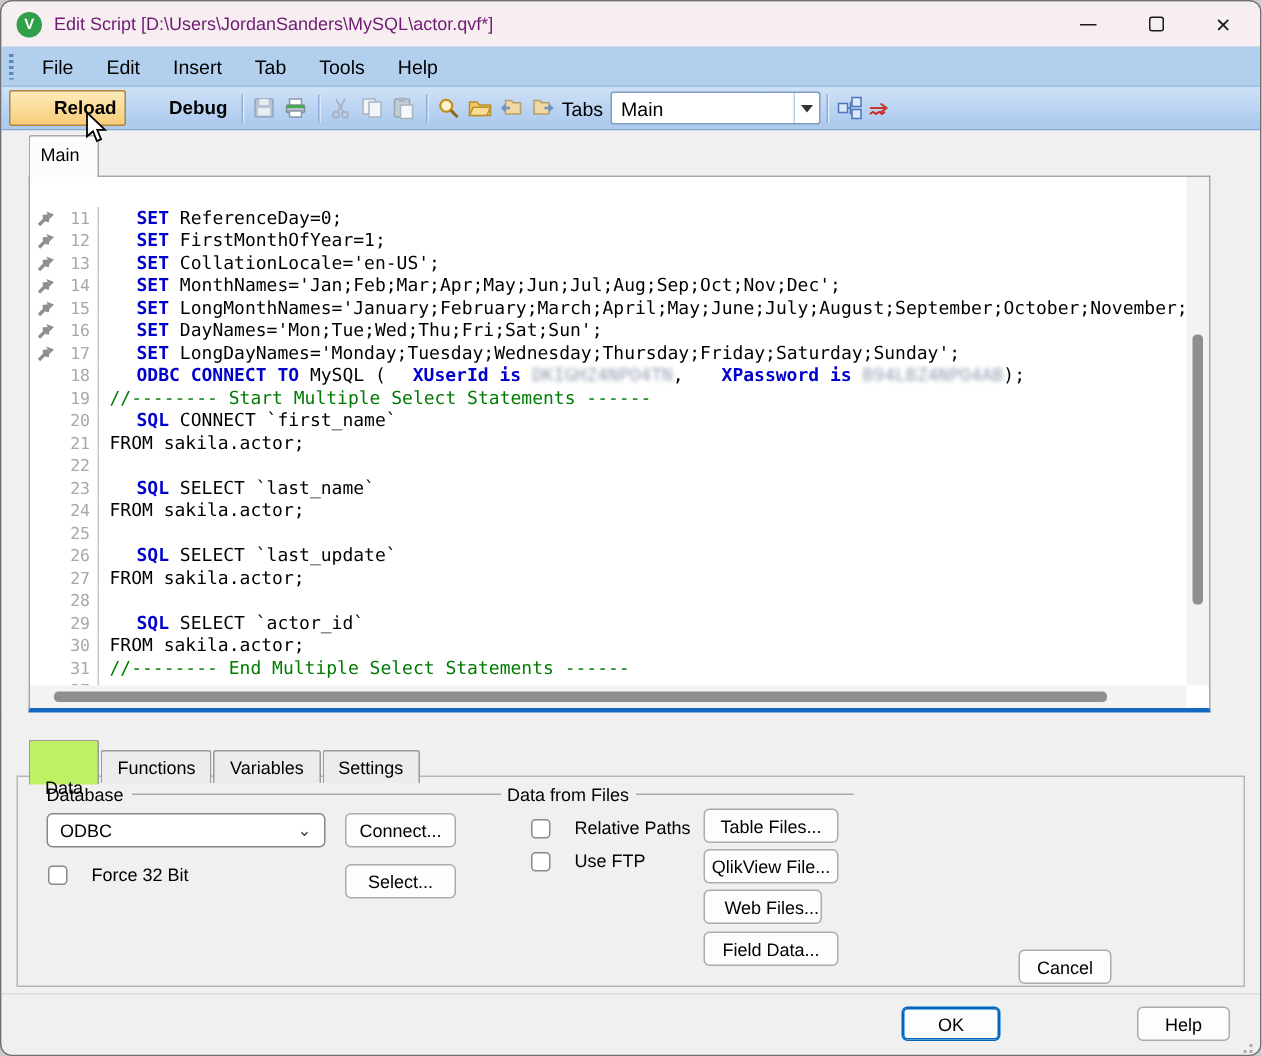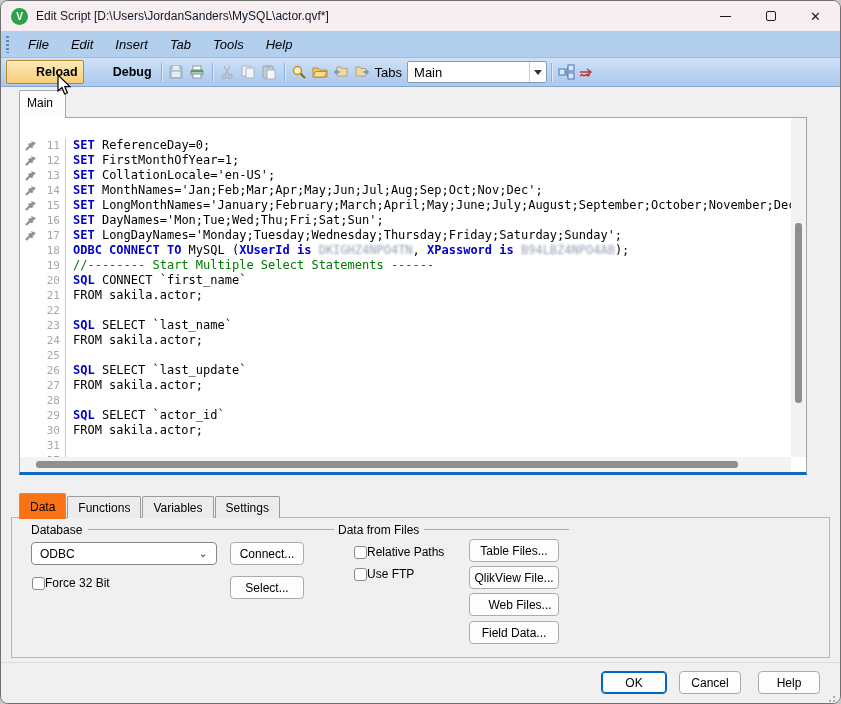--- a/index.html
+++ b/index.html
@@ -6,31 +6,31 @@
   html,body { width:841px; height:704px; font-family:"Liberation Sans",sans-serif; background:#c9c9c9; }
   .window { position:relative; width:841px; height:704px; background:#f0f0f0;
             border:1px solid #707070; border-radius:8px; overflow:hidden; }
 
   
   .titlebar { position:absolute; left:0; top:0; width:100%; height:30px;
               background:#f6eef0; display:flex; align-items:center; padding-left:10px; gap:8px; }
   .appicon { width:17px; height:17px; border-radius:50%; background:#2fa04a;
              color:#fff; font-size:10px; font-weight:bold; display:flex;
              align-items:center; justify-content:center; }
-  .title-text { font-size:12px; color:#0f172a; }
+  .title-text { font-size:12px; color:#701a75; }
   .win-controls { position:absolute; right:2px; top:0; height:30px; display:flex; }
   .win-btn { width:45px; height:30px; display:flex; align-items:center; justify-content:center; color:#1b1b1b; }
   .glyph-min { width:11px; height:1px; background:#1b1b1b; }
   .glyph-max { width:10px; height:10px; border:1px solid #1b1b1b; border-radius:2px; }
   .glyph-close { font-size:13px; line-height:1; }
 
   
   .menubar { position:absolute; left:0; top:30px; width:100%; height:27px;
              background:#b2cfee; border-bottom:1px solid #9dbce2;
-             display:flex; align-items:center; padding-left:16px;font-style:italic; }
+             display:flex; align-items:center; padding-left:16px; }
   .grip { position:absolute; left:5px; top:5px; width:3px; height:17px;
           background:repeating-linear-gradient(#5e86b8 0 2px, transparent 2px 4px); }
   .menu-item { font-size:13px; color:#000; padding:4px 11px; }
 
   
   .toolbar { position:absolute; left:0; top:57px; width:100%; height:29px;
              background:linear-gradient(#cfe1f7, #aecbee 85%);
              border-bottom:1px solid #86a7cf;
              display:flex; align-items:center; padding-left:5px; }
   .tb-btn { display:flex; align-items:center; gap:3px; padding:2px 5px;
@@ -59,53 +59,53 @@
   .editor-frame { position:absolute; left:18px; top:30px; width:788px; height:358px;
                   background:#fff; border:1px solid #a6a6a6; border-bottom:3px solid #1467c0; }
   .code { position:absolute; left:0; top:0; right:15px; bottom:15px; overflow:hidden;
           padding-top:20px; background:#fff; }
   .row { display:flex; height:15px; line-height:15px;
          font-family:"DejaVu Sans Mono",monospace; font-size:12px; white-space:pre; }
   .gmark { width:20px; display:flex; align-items:center; justify-content:center; flex:none; }
   .gnum { width:26px; text-align:right; color:#a8a8a8; font-size:11px; padding-right:5px;
           border-right:1px solid #c9c9c9; flex:none; }
   .ltext { padding-left:7px; overflow:hidden; }
-  .seg-kw { color:#0000cc; font-weight:bold; }
+  .seg-kw { color:#0000cc; font-weight:bold;margin-left:18px; }
   .seg-c  { color:#007a00; }
   .seg-t  { color:#000; }
   .seg-x  { color:#97a0b4; filter:blur(1.3px); }
   .vscroll { position:absolute; right:0; top:0; bottom:15px; width:15px; background:#f3f3f3; }
   .vthumb { position:absolute; left:4px; width:7px; top:31%; height:53%; background:#8f8f8f; border-radius:3px; }
   .hscroll { position:absolute; left:0; right:15px; bottom:0; height:15px; background:#f3f3f3; }
   .hthumb { position:absolute; top:4px; height:7px; left:16px; width:91%; background:#8f8f8f; border-radius:3px; }
 
   
   .bottom { position:absolute; left:0; top:478px; width:100%; height:226px; background:#f0f0f0; }
   .ptabs { position:absolute; left:18px; top:13px; display:flex; align-items:flex-end; z-index:2; }
   .ptab { font-size:12px; padding:4px 10px 5px; border:1px solid #9b9b9b; border-bottom:none;
           background:#ececec; border-radius:2px 2px 0 0; margin-right:1px; height:22px; }
-  .ptab.active { background:#f97316; height:26px; padding-top:6px; position:relative; top:1px; }
+  .ptab.active { background:#bef264; height:26px; padding-top:24px; position:relative; top:1px; }
   .pframe { position:absolute; left:10px; right:10px; top:38px; height:141px;
             border:1px solid #b6b6b6; background:#f0f0f0; }
   .group-label { position:absolute; font-size:12px; color:#000; }
   .group-rule { position:absolute; height:1px; background:#ababab; }
   .combo { position:absolute; background:#fff; border:1px solid #868686; border-radius:4px;
            height:23px; display:flex; align-items:center; font-size:12px; }
   .combo .val { flex:1; padding-left:8px; }
   .combo .chev { width:26px; text-align:center; color:#444; font-size:11px; }
   .btn { position:absolute; height:23px; background:#fdfdfd; border:1px solid #ababab;
          border-radius:4px; font-size:12px; font-family:"Liberation Sans",sans-serif;
          display:flex; align-items:center; justify-content:center; color:#000; }
-  .cb { position:absolute; display:flex; align-items:center; gap:0; font-size:12px; }
+  .cb { position:absolute; display:flex; align-items:center; gap:16px; font-size:12px; }
   .cb .box { width:13px; height:13px; border:1px solid #8a8a8a; border-radius:3px; background:#fff; flex:none; }
 
   
   .footer-sep { position:absolute; left:0; right:0; top:661px; height:1px; background:#dcdcdc; }
   .btn-ok { left:600px; top:670px; width:66px; border:1px solid #0067c0; box-shadow:inset 0 0 0 1px #0067c0; }
-  .btn-cancel { left:678px; top:670px; width:62px; }
+  .btn-cancel { left:678px; top:632px; width:62px; }
   .btn-help { left:757px; top:670px; width:62px; }
   .grip-resize { position:absolute; right:5px; bottom:5px; width:2px; height:2px; background:#a9a9a9;
                  box-shadow:-4px 4px 0 #a9a9a9, 0 4px 0 #a9a9a9, -8px 8px 0 #a9a9a9, -4px 8px 0 #a9a9a9, 0 8px 0 #a9a9a9; }
 </style>
 </head>
 <body>
 
 <div class="window">
 
   <div class="titlebar">
@@ -280,21 +280,21 @@
           <div class="row"><span class="gmark"></span><span class="gnum">21</span><span class="ltext"><span class="seg-t">FROM sakila.actor;</span></span></div>
           <div class="row"><span class="gmark"></span><span class="gnum">22</span><span class="ltext"></span></div>
           <div class="row"><span class="gmark"></span><span class="gnum">23</span><span class="ltext"><span class="seg-kw">SQL</span><span class="seg-t"> SELECT `last_name`</span></span></div>
           <div class="row"><span class="gmark"></span><span class="gnum">24</span><span class="ltext"><span class="seg-t">FROM sakila.actor;</span></span></div>
           <div class="row"><span class="gmark"></span><span class="gnum">25</span><span class="ltext"></span></div>
           <div class="row"><span class="gmark"></span><span class="gnum">26</span><span class="ltext"><span class="seg-kw">SQL</span><span class="seg-t"> SELECT `last_update`</span></span></div>
           <div class="row"><span class="gmark"></span><span class="gnum">27</span><span class="ltext"><span class="seg-t">FROM sakila.actor;</span></span></div>
           <div class="row"><span class="gmark"></span><span class="gnum">28</span><span class="ltext"></span></div>
           <div class="row"><span class="gmark"></span><span class="gnum">29</span><span class="ltext"><span class="seg-kw">SQL</span><span class="seg-t"> SELECT `actor_id`</span></span></div>
           <div class="row"><span class="gmark"></span><span class="gnum">30</span><span class="ltext"><span class="seg-t">FROM sakila.actor;</span></span></div>
-          <div class="row"><span class="gmark"></span><span class="gnum">31</span></div>
+          <div class="row"><span class="gmark"></span><span class="gnum">31</span><span class="ltext"><span class="seg-c">//-------- End Multiple Select Statements ------</span></span></div>
           <div class="row"><span class="gmark"></span><span class="gnum">37</span><span class="ltext"></span></div>
         </div>
       <div class="vscroll">
         <div class="vthumb"></div>
       </div>
       <div class="hscroll">
         <div class="hthumb"></div>
       </div>
     </div>
   </div>
@@ -330,21 +330,21 @@
         <span class="box"></span>
         <span>Relative Paths</span>
       </div>
       <div class="cb" style="left:342px;top:49px;">
         <span class="box"></span>
         <span>Use FTP</span>
       </div>
       <div id="file-buttons">
           <button class="btn" style="left: 457px; top: 21px; width: 90px;">Table Files...</button>
           <button class="btn" style="left: 457px; top: 48px; width: 90px;">QlikView File...</button>
-          <button class="btn" style="left: 457px; top: 75px; width: 90px; padding-left: 12px;">Web Files...</button>
+          <button class="btn" style="left: 457px; top: 75px; width: 79px; padding-left: 12px;">Web Files...</button>
           <button class="btn" style="left: 457px; top: 103px; width: 90px;">Field Data...</button>
         </div>
     </div>
   </div>
 
   <div class="footer-sep"></div>
   <button class="btn btn-ok">OK</button>
   <button class="btn btn-cancel">Cancel</button>
   <button class="btn btn-help">Help</button>
   <div class="grip-resize"></div>

